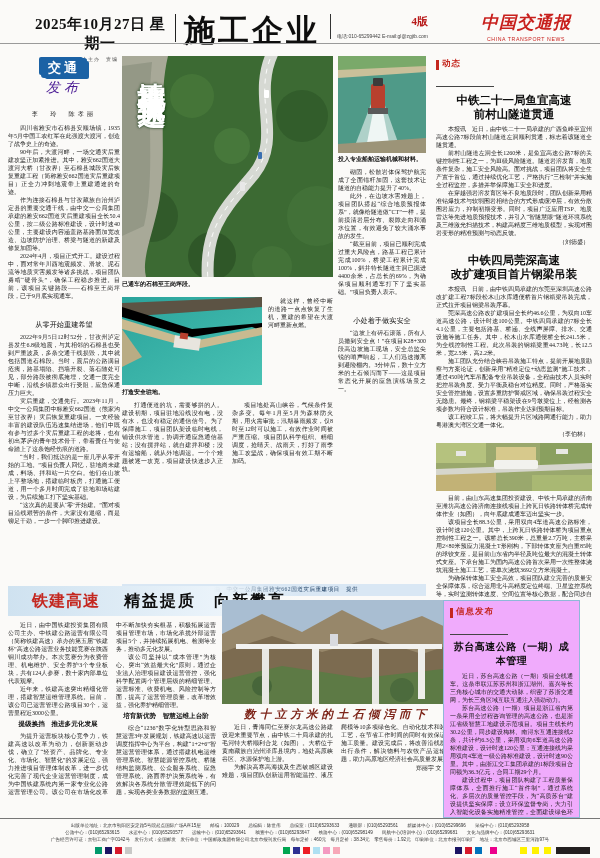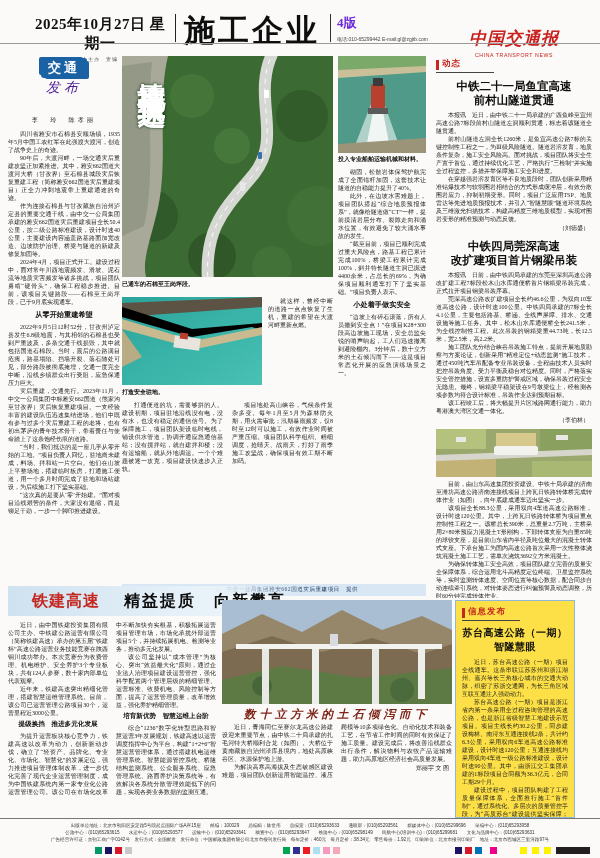--- a/index.html
+++ b/index.html
@@ -6,61 +6,61 @@
   body{width:600px;height:858px;background:#efeeea;font-family:"Liberation Serif","DejaVu Serif",serif;}
   .page{position:relative;width:600px;height:858px;background:#fbfaf8;overflow:hidden;}
 
   
   .h-date{position:absolute;left:30px;top:15px;width:140px;text-align:center;}
   .h-date .d1{font-size:15px;font-weight:bold;letter-spacing:.5px;color:#111;}
   .h-date .d2{font-size:5px;color:#555;margin-top:3px;letter-spacing:1px;}
   .h-div{position:absolute;left:175px;top:14px;width:1px;height:28px;background:#222;}
   .h-title{position:absolute;left:184px;top:10px;font-size:31px;font-weight:bold;letter-spacing:3px;color:#0e0e0e;}
   .h-page{position:absolute;left:330px;top:14px;padding-left:6px;border-left:1px solid #333;}
-  .h-page .pg{font-size:13px;font-weight:bold;color:#6d28d9;}
+  .h-page .pg{font-size:11px;font-weight:bold;color:#b91c1c;text-align:right;}
   .h-page .contact{font-size:5px;color:#444;margin-top:4px;font-family:"Liberation Sans",sans-serif;}
-  .h-brand{position:absolute;right:36px;top:11px;width:100px;text-align:center;margin-top:16px;}
+  .h-brand{position:absolute;right:24px;top:11px;width:100px;text-align:center;}
   .brand-cn{font-size:17px;font-weight:bold;font-style:italic;color:#c8201d;letter-spacing:1px;}
   .brand-en{font-size:5.2px;color:#c8201d;letter-spacing:.6px;margin-top:2px;font-family:"Liberation Sans",sans-serif;}
   .h-rule{position:absolute;left:0;top:43px;width:600px;height:1px;background:#9a9a9a;}
 
   
   p.body{font-size:6px;line-height:8px;text-align:justify;text-indent:2em;margin:0;color:#1c1c1c;}
-  .subhead{font-size:7.2px;font-weight:bold;text-align:center;margin:4px 0 3px;color:#101010;}
+  .subhead{font-size:7.2px;font-weight:normal;text-align:center;margin:20px 0 3px;color:#101010;}
   .caption{font-size:6px;font-weight:bold;color:#111;}
   .sign{font-size:6px;text-align:right;color:#222;padding-right:3px;margin-top:1px;}
 
   
   .col1{position:absolute;left:8px;top:56px;width:112px;height:528px;overflow:hidden;}
-  .logo{width:72px;margin:2px auto 19px;text-align:center;}
+  .logo{width:72px;margin:2px auto 13px;text-align:center;}
   .logo-top{display:inline-block;background:#1b62a5;color:#fff;font-weight:bold;font-size:13px;padding:1px 7px;border-radius:3px;letter-spacing:3px;box-shadow:-3px -2px 0 -1px #1b62a5,3px 2px 0 -1px #1b62a5;}
   .logo-bottom{color:#4c1d95;font-size:14px;font-weight:normal;font-style:italic;letter-spacing:4px;margin-top:1px;}
   .byline{font-size:6.2px;text-align:center;letter-spacing:3px;margin:3px 0 5px;color:#222;}
 
   .main-photo{position:absolute;left:122px;top:56px;width:211px;height:221px;overflow:hidden;background:#3f6d35;}
   .vert-head{position:absolute;left:14px;top:4px;writing-mode:vertical-rl;font-size:28px;line-height:30px;font-weight:bold;color:#ffffff;letter-spacing:3px;text-shadow:0 0 3px rgba(10,50,10,.85),0 0 1px rgba(10,50,10,.9);}
   .main-caption{position:absolute;left:122px;top:280px;width:211px;}
   .ship-photo{position:absolute;left:338px;top:56px;width:88px;height:97px;overflow:hidden;}
   .ship-caption{position:absolute;left:338px;top:155px;width:88px;}
   .col4{position:absolute;left:338px;top:168px;width:88px;height:416px;overflow:hidden;}
   .camp-photo{position:absolute;left:122px;top:297px;width:140px;height:88px;overflow:hidden;}
   .camp-caption{position:absolute;left:122px;top:388px;width:140px;}
   .beside{position:absolute;left:268px;top:297px;width:65px;height:98px;overflow:hidden;}
   .middle2{position:absolute;left:122px;top:401px;width:211px;height:178px;column-count:2;column-gap:9px;overflow:hidden;}
   .source-line{position:absolute;left:122px;top:584px;width:304px;height:12px;background:#d9e7f4;display:flex;align-items:center;justify-content:center;font-size:5.6px;color:#14375c;letter-spacing:.5px;}
 
   
   .rc{position:absolute;left:436px;top:58px;width:156px;height:540px;overflow:hidden;}
-  .red-label{display:flex;align-items:flex-end;border-bottom:1px solid #444;width:58px;padding-bottom:2px;margin-bottom:4px;}
+  .red-label{display:flex;align-items:flex-end;border-bottom:1px solid #444;width:58px;padding-bottom:16px;margin-bottom:4px;}
   .red-label .bar{width:3px;height:10px;background:#c4271f;margin-right:3px;}
   .red-label .txt{color:#c4271f;font-size:8.5px;font-weight:bold;letter-spacing:1px;}
   .rc-title{font-size:11.5px;line-height:14px;font-weight:bold;text-align:center;margin:6px 0 4px;color:#0d0d0d;}
   .farm-photo{width:156px;height:48px;margin:4px 0 3px;overflow:hidden;}
 
-  .xinxi-box{position:absolute;left:455px;top:600px;width:120px;height:218px;border:1px solid #8fb8d8;box-sizing:border-box;padding:5px 6px;overflow:hidden;background:#fde047;}
+  .xinxi-box{position:absolute;left:443px;top:600px;width:137px;height:218px;border:1px solid #8fb8d8;box-sizing:border-box;padding:5px 6px;overflow:hidden;background:#f0abfc;}
   .xinxi-title{font-size:10px;font-weight:bold;text-align:center;margin:5px 0 4px;color:#0d0d0d;letter-spacing:.5px;}
 
   
   .tj-band{position:absolute;left:8px;top:586px;width:292px;height:30px;background:linear-gradient(90deg,#cfe2f0,#eaf3fa 70%,rgba(234,243,250,0));display:flex;align-items:center;padding-left:24px;box-sizing:border-box;gap:16px;}
   .tj-red{color:#c4271f;font-size:16px;font-weight:bold;margin-right:8px;letter-spacing:1px;}
   .tj-black{color:#0e0e0e;font-size:16px;font-weight:bold;letter-spacing:2px;}
   .tj-text{position:absolute;left:8px;top:621px;width:208px;height:175px;column-count:2;column-gap:8px;overflow:hidden;}
   .tj-sub{font-size:6.6px;font-weight:bold;text-align:center;margin:3px 0;color:#101010;}
 
   
@@ -304,21 +304,21 @@
         <p class="body">为解决高寒高海拔及生态敏感区建设难题，项目团队创新运用智能温控、液压爬模等10多项绿色化、自动化技术和装备工艺，在节省工作时间的同时有效保证了施工质量。建设完成后，将改善沿线群众出行条件，解决物料与农牧产品运输难题，助力高原地区经济社会高质量发展。</p>
       </div>
     <div class="sign">郑丽宇 文 图</div>
   </div>
 
   <div class="xinxi-box">
     <div class="red-label">
       <span class="bar"></span>
       <span class="txt">信息发布</span>
     </div>
-    <div class="xinxi-title">苏台高速公路（一期）智隧慧眼</div>
+    <div class="xinxi-title">苏台高速公路（一期）成本管理</div>
     <div>
         <p class="body">近日，苏台高速公路（一期）项目全线通车。这条串联江苏苏州和浙江湖州、嘉兴等长三角核心城市的交通大动脉，织密了苏浙交通网，为长三角区域互联互通注入强劲动力。</p>
         <p class="body">苏台高速公路（一期）项目是浙江省内第一条采用全过程咨询管理的高速公路，也是浙江省级智慧工地建设示范项目。项目主线长约30.2公里，同步建设梅林、南浔东互通连接线2条，共计约6.3公里，采用双向6车道高速公路标准建设，设计时速120公里；互通连接线均采用双向4车道一级公路标准建设，设计时速90公里。其中，由浙江交工集团承建的1标段项目合同额为36.3亿元，合同工期29个月。</p>
         <p class="body">建设过程中，项目团队构建了工程质量保障体系，全面推行施工“首件制”，通过系统化、多层次的质量管控手段，为“高质苏台”建设提供坚实保障；设立环保监督专岗，大力引入智能化设备实施精准管控，全面建设绿色环保型施工驻地；实行网格化责任分区，建立起“分析—治理—反馈”闭环治理机制；先后攻克了斜拉桥大体积混凝土承台、大直径超长灌注桩、挂篮及横梁施工、主塔架设、主跨150米连续刚构梁施工等技术难题，获得省级QC成果5项，省部级工法7项，申报专利11项。</p>
       </div>
 
   </div>
 
   <div class="f-rule"></div>
   <div class="footer">

